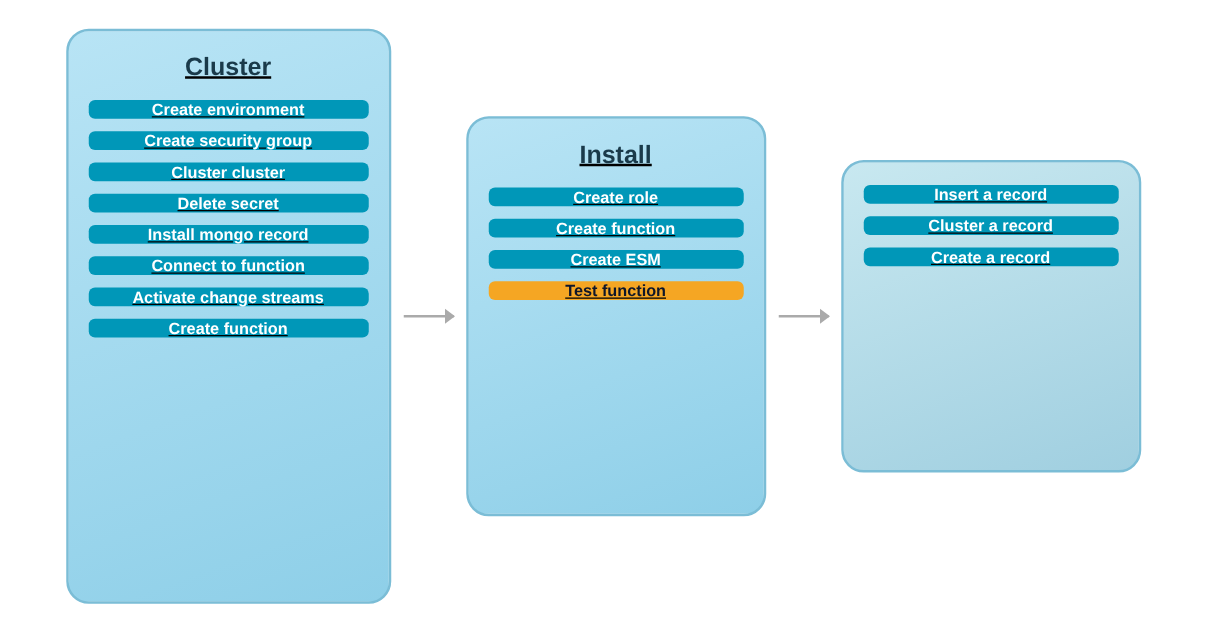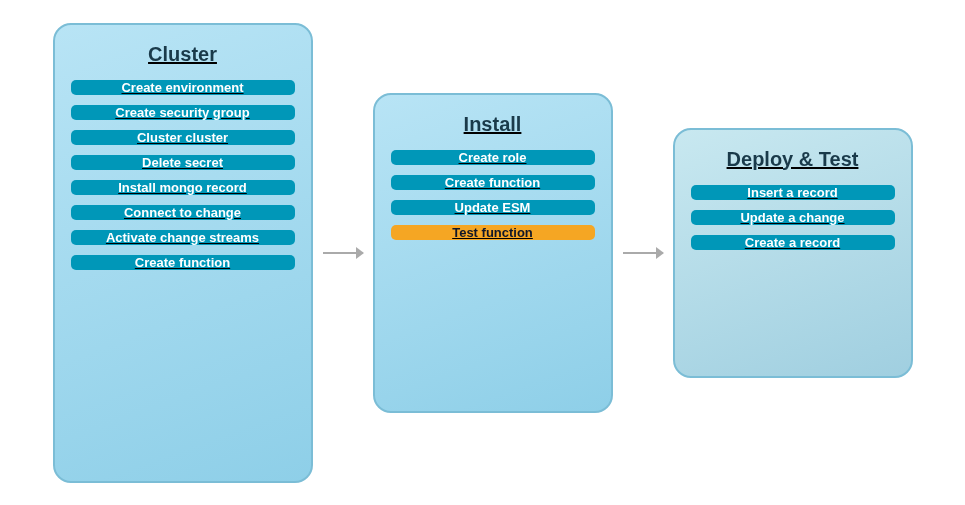--- a/index.html
+++ b/index.html
@@ -110,41 +110,40 @@
 
 <div class="diagram">
 
   <div class="panel panel-cluster">
     <div class="panel-title">Cluster</div>
     <button class="step-btn">Create environment</button>
     <button class="step-btn">Create security group</button>
     <button class="step-btn">Cluster cluster</button>
     <button class="step-btn">Delete secret</button>
     <button class="step-btn">Install mongo record</button>
-    <button class="step-btn">Connect to change</button>
+    <button class="step-btn">Connect to function</button>
     <button class="step-btn">Activate change streams</button>
     <button class="step-btn">Create function</button>
   </div>
 
   <div class="arrow-connector">
     <div class="arrow-line"></div>
   </div>
 
   <div class="panel panel-function">
     <div class="panel-title">Install</div>
     <button class="step-btn">Create role</button>
     <button class="step-btn">Create function</button>
-    <button class="step-btn">Update ESM</button>
+    <button class="step-btn">Create ESM</button>
     <button class="step-btn step-btn-orange">Test function</button>
   </div>
 
   <div class="arrow-connector">
     <div class="arrow-line"></div>
   </div>
 
   <div class="panel panel-deploy">
-    <div class="panel-title">Deploy &amp; Test</div>
     <button class="step-btn">Insert a record</button>
-    <button class="step-btn">Update a change</button>
+    <button class="step-btn">Cluster a record</button>
     <button class="step-btn">Create a record</button>
   </div>
 
 </div>
 
 </body></html>

